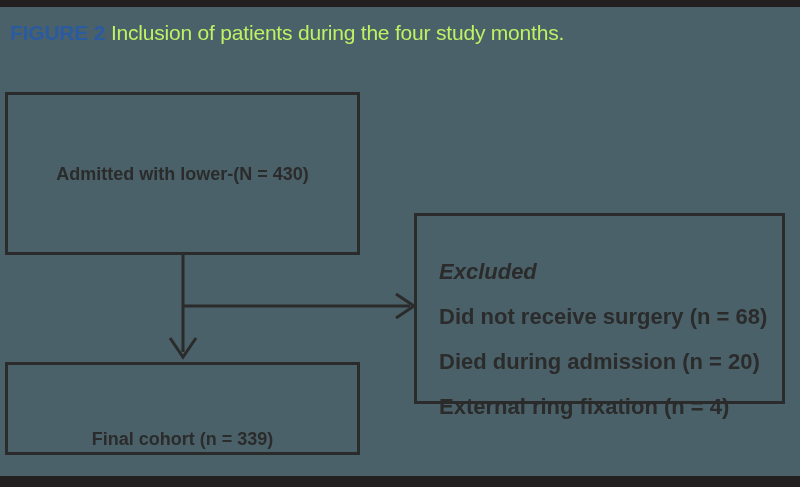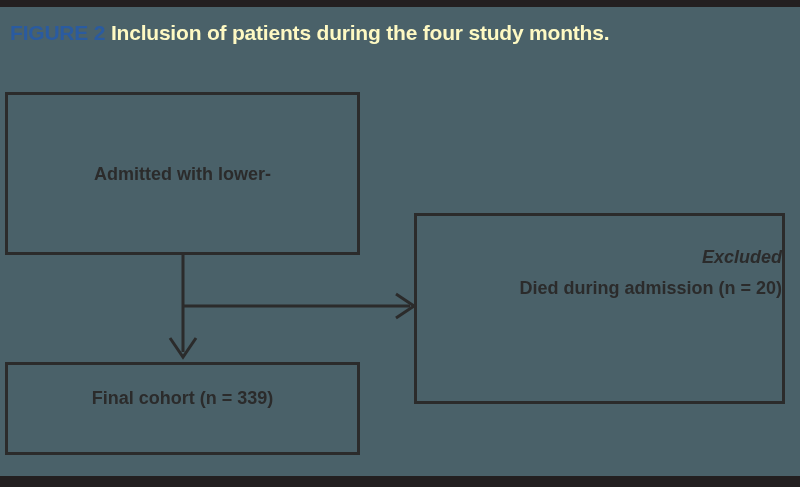--- a/index.html
+++ b/index.html
@@ -39,22 +39,22 @@
     letter-spacing: -0.2px;
     line-height: 26px;
     white-space: nowrap;
   }
   .caption .fig-label {
     color: #2a5ba0;
     font-weight: bold;
     text-align: center;
   }
   .caption .fig-title {
-    color: #fef9c3;
-    font-weight: bold;
+    color: #bef264;
+    font-weight: normal;
   }
 
   
   .node-box {
     position: absolute;
     box-sizing: border-box;
     border: 3px solid #2b2b2b;
     background: transparent;
     color: #2b2b2b;
     font-weight: bold;
@@ -78,39 +78,39 @@
   }
 
   #box-excluded {
     left: 414px;
     top: 213px;
     width: 371px;
     height: 191px;
     padding: 26px 0 0 22px;
   }
   #box-excluded .line {
-    font-size: 18px;
+    font-size: 22px;
     line-height: 31px;
-    text-align: right;
+    text-align: left;
     white-space: nowrap;
+    margin-top: 14px;
   }
   #box-excluded .line.heading {
     font-style: italic;
     font-weight: bold;
   }
 
   #box-final {
     left: 5px;
     top: 362px;
     width: 355px;
     height: 93px;
     display: flex;
-    align-items: flex-start;
+    align-items: flex-end;
     justify-content: center;
-    padding-top: 20px;
   }
   #box-final .line {
     font-size: 18px;
     line-height: 26px;
     text-align: center;
     white-space: nowrap;
   }
 
   
   #connectors {
@@ -140,24 +140,27 @@
 
     <polyline points="170,338 183,357 196,338" fill="none" stroke="#2b2b2b" stroke-width="3"></polyline>
 
     <line x1="183" y1="306" x2="410" y2="306" stroke="#2b2b2b" stroke-width="3"></line>
 
     <polyline points="396,294 414,306 396,318" fill="none" stroke="#2b2b2b" stroke-width="3"></polyline>
   </svg>
 
   <div class="node-box" id="box-admitted">
     <div class="line">Admitted with lower-</div>
+    <div class="line">(N = 430)</div>
   </div>
 
   <div class="node-box" id="box-excluded">
     <div class="line heading">Excluded</div>
+    <div class="line">Did not receive surgery (n = 68)</div>
     <div class="line">Died during admission (n = 20)</div>
+    <div class="line">External ring fixation (n = 4)</div>
   </div>
 
   <div class="node-box" id="box-final">
     <div class="line">Final cohort (n = 339)</div>
   </div>
 
 </div>
 
 </body></html>

